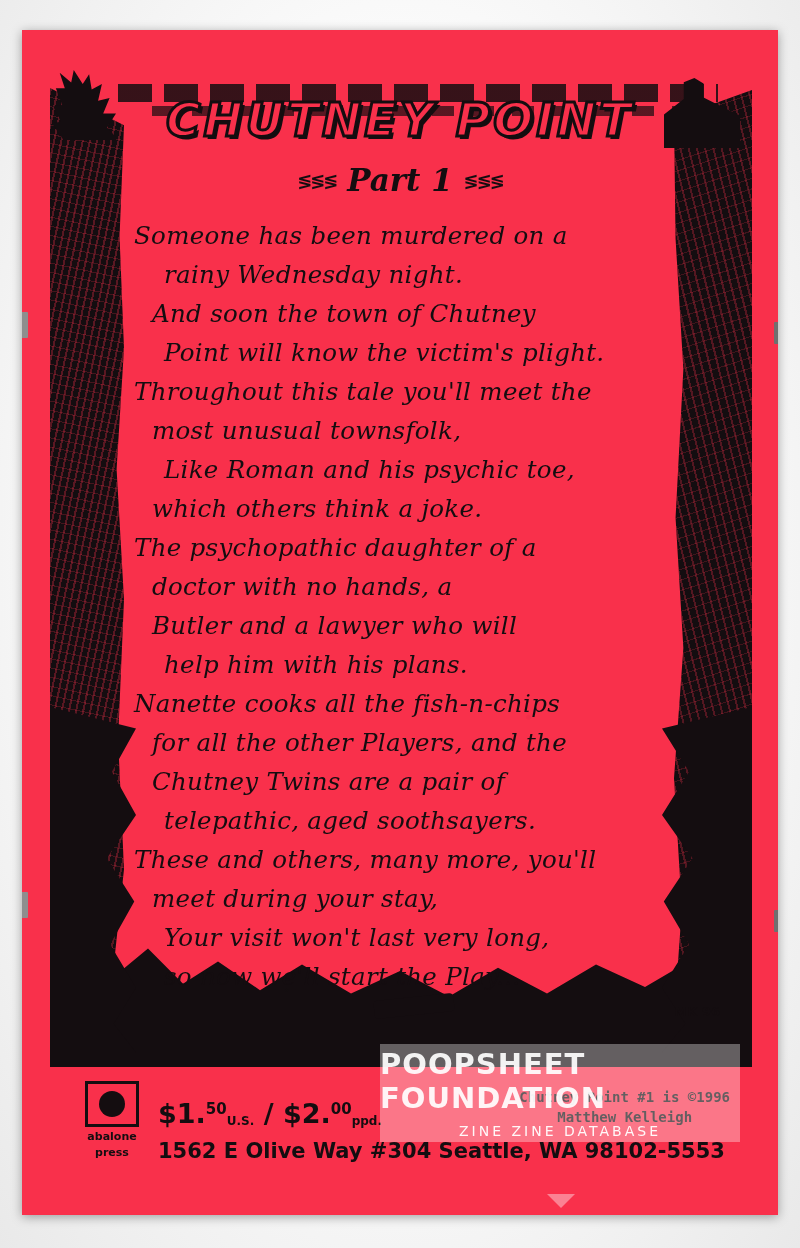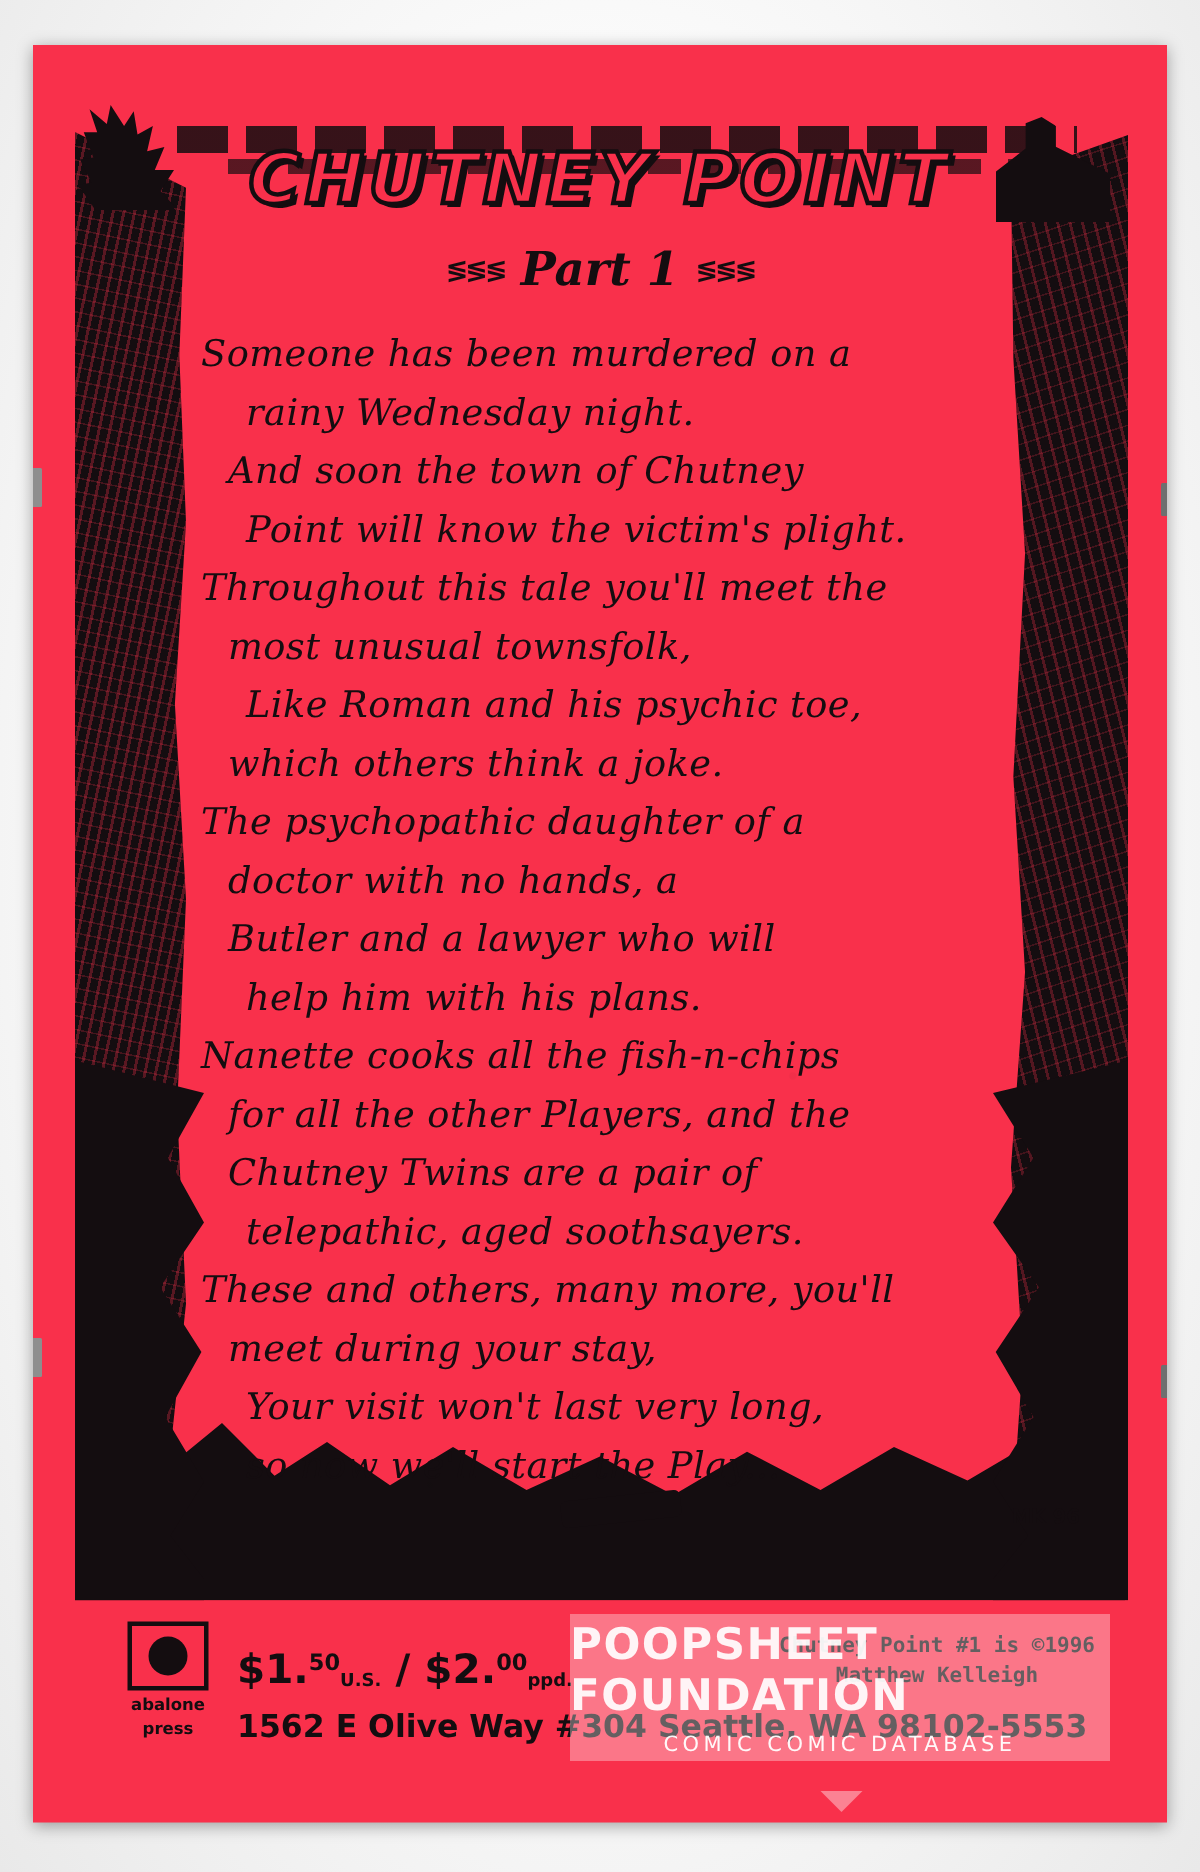--- a/index.html
+++ b/index.html
@@ -304,21 +304,21 @@
     font-family: "DejaVu Sans", sans-serif;
     font-size: 13px;
     font-weight: 700;
     color: #140d10;
   }
 
   
   .watermark {
     position: absolute;
     left: 380px;
-    top: 1076px;
+    top: 1044px;
     width: 360px;
     height: 98px;
     background: rgba(255,255,255,.34);
     display: flex;
     flex-direction: column;
     align-items: center;
     justify-content: center;
     pointer-events: none;
   }
   .wm-main {
@@ -416,17 +416,17 @@
 
     <div class="copyright">
       <div>Chutney Point #1 is ©1996</div>
       <div>Matthew Kelleigh</div>
     </div>
 
   </div>
 
   <div class="watermark">
     <div class="wm-main">POOPSHEET FOUNDATION</div>
-    <div class="wm-sub">COMIC COMIC DATABASE</div>
+    <div class="wm-sub">ZINE ZINE DATABASE</div>
   </div>
   <div class="wm-notch"></div>
 
 </div>
 
 </body></html>

